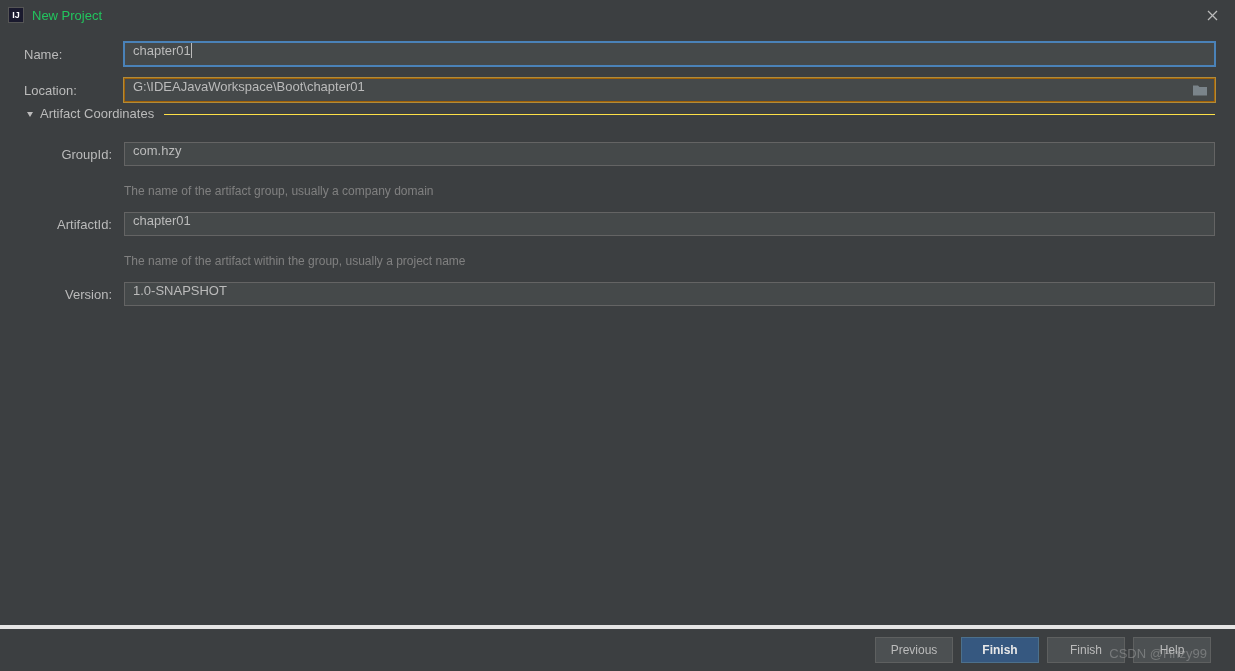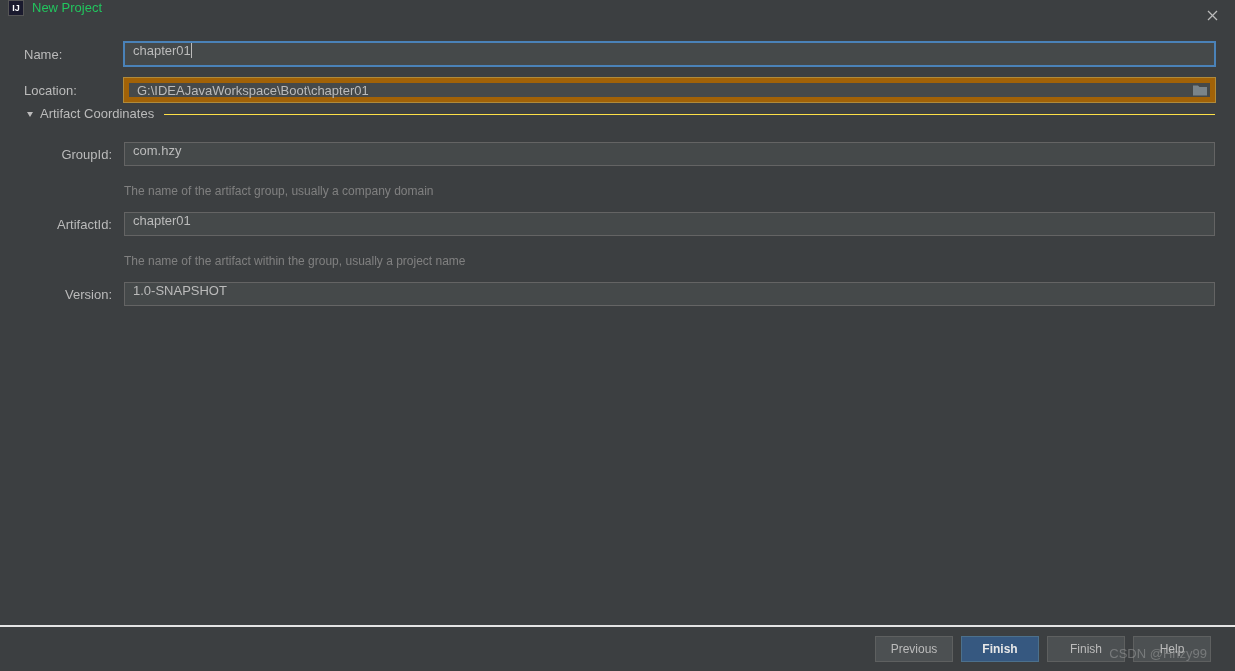--- a/index.html
+++ b/index.html
@@ -13,21 +13,21 @@
       background: #3c3f41;
       font-family: "Segoe UI", Arial, sans-serif;
       font-size: 13px;
       color: #bbbbbb;
       overflow: hidden;
       position: relative;
     }
     .titlebar {
       height: 30px;
       display: flex;
-      align-items: flex-start;
+      align-items: center;
       padding: 0 8px;
       background: #3c3f41;
     }
     .titlebar-icon {
       width: 16px;
       height: 16px;
       background: #1a1a2e;
       border: 1px solid #555;
       display: flex;
       align-items: center;
@@ -76,21 +76,21 @@
       padding: 0 8px;
       font-size: 13px;
       font-family: inherit;
       outline: none;
     }
     .text-input.focused {
       border: 1px solid #4a82b8;
       box-shadow: 0 0 0 1px #4a82b8;
     }
     .text-input.warning {
-      border: 5px solid #a16207;
+      border: 1px solid #a16207;
       box-shadow: 0 0 0 1px #b08a3a;
     }
     .location-wrap {
       position: relative;
     }
     .browse-icon {
       position: absolute;
       right: 7px;
       top: 50%;
       transform: translateY(-50%);
@@ -137,21 +137,21 @@
       margin-left: 100px;
       margin-bottom: 14px;
       margin-top: 2px;
     }
     .footer {
       position: absolute;
       bottom: 0;
       left: 0;
       right: 0;
       height: 46px;
-      border-top: 2px solid #e5e5e5;
+      border-top: 4px solid #e5e5e5;
       display: flex;
       align-items: center;
       justify-content: flex-end;
       padding: 0 24px;
       gap: 8px;
       background: #3c3f41;
     }
     .btn {
       min-width: 78px;
       height: 26px;

